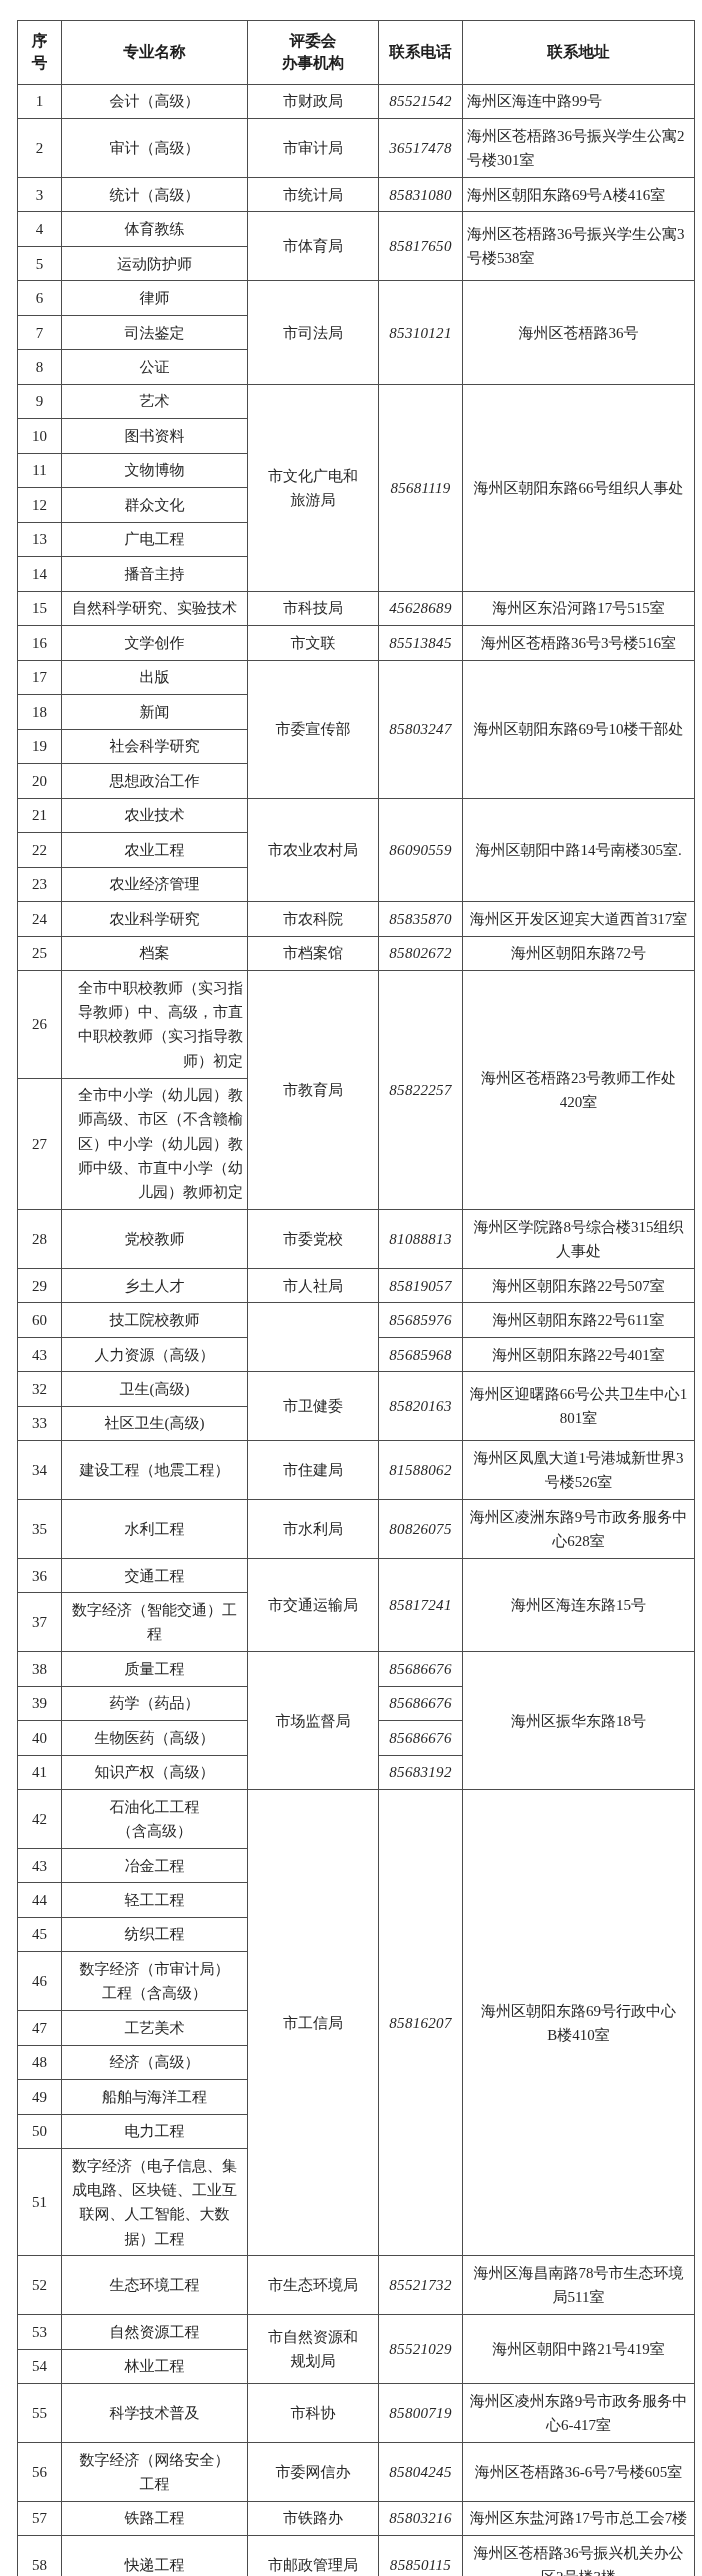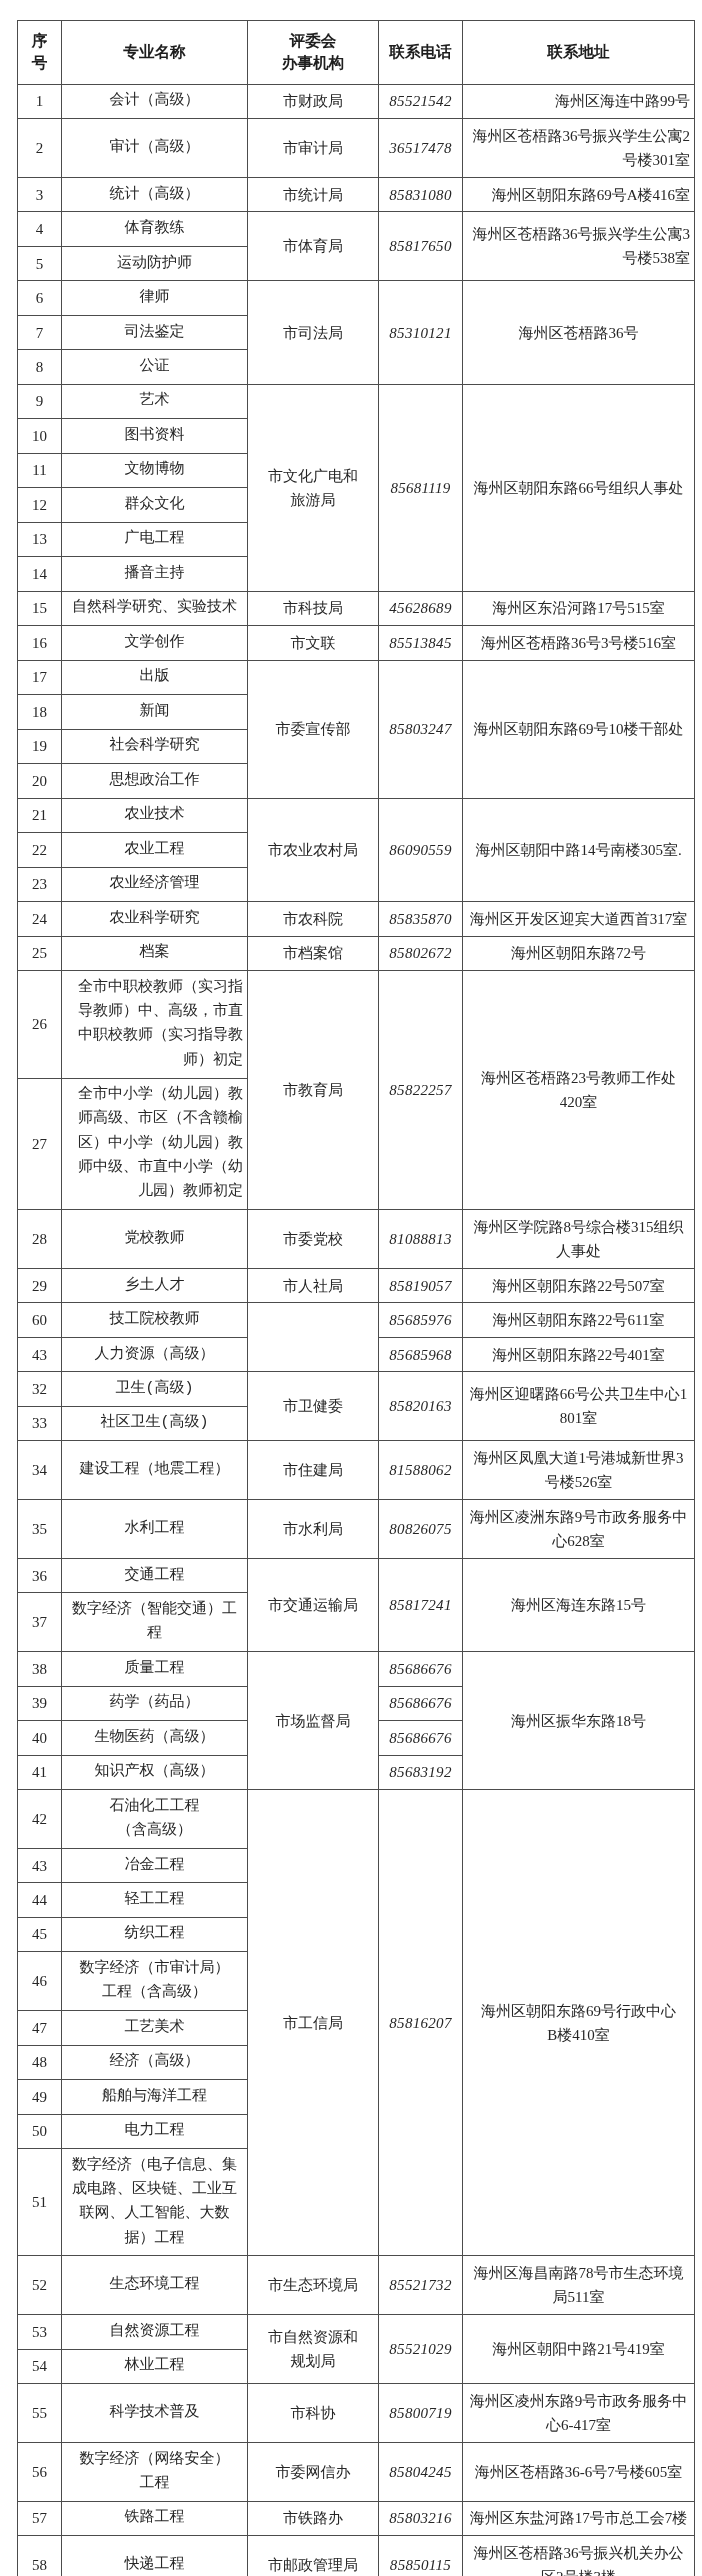--- a/index.html
+++ b/index.html
@@ -37,30 +37,30 @@
     text-align: center;
     color: #1e1e1e;
   }
   table.dir td {
     font-size: 15px;
     line-height: 1.62;
     padding: 4.6px 3.9px;
     text-align: center;
   }
   td.c-no { font-size: 15.6px; }
-  td.c-spec { line-height: 1.72; padding: 4.6px 6.5px; font-family: Liberation Mono, monospace; }
+  td.c-spec { line-height: 1.72; padding: 4.6px 6.5px; }
   td.c-spec.left { text-align: right; }
   td.c-office { padding: 4.6px 5.2px; }
   td.c-phone { font-size: 16.3px; letter-spacing: 0.3px; font-style: italic; }
   td.c-addr {
     text-align: left;
     line-height: 1.7;
     padding: 4.6px 6.5px 4.6px 7.8px;
   }
-  td.c-addr.center { text-align: right; }
+  td.c-addr.center { text-align: left; }
 </style>
 </head>
 <body>
 
 <div class="page">
   <table class="dir">
     <colgroup>
       <col style="width:44px">
       <col style="width:186px">
       <col style="width:131px">

